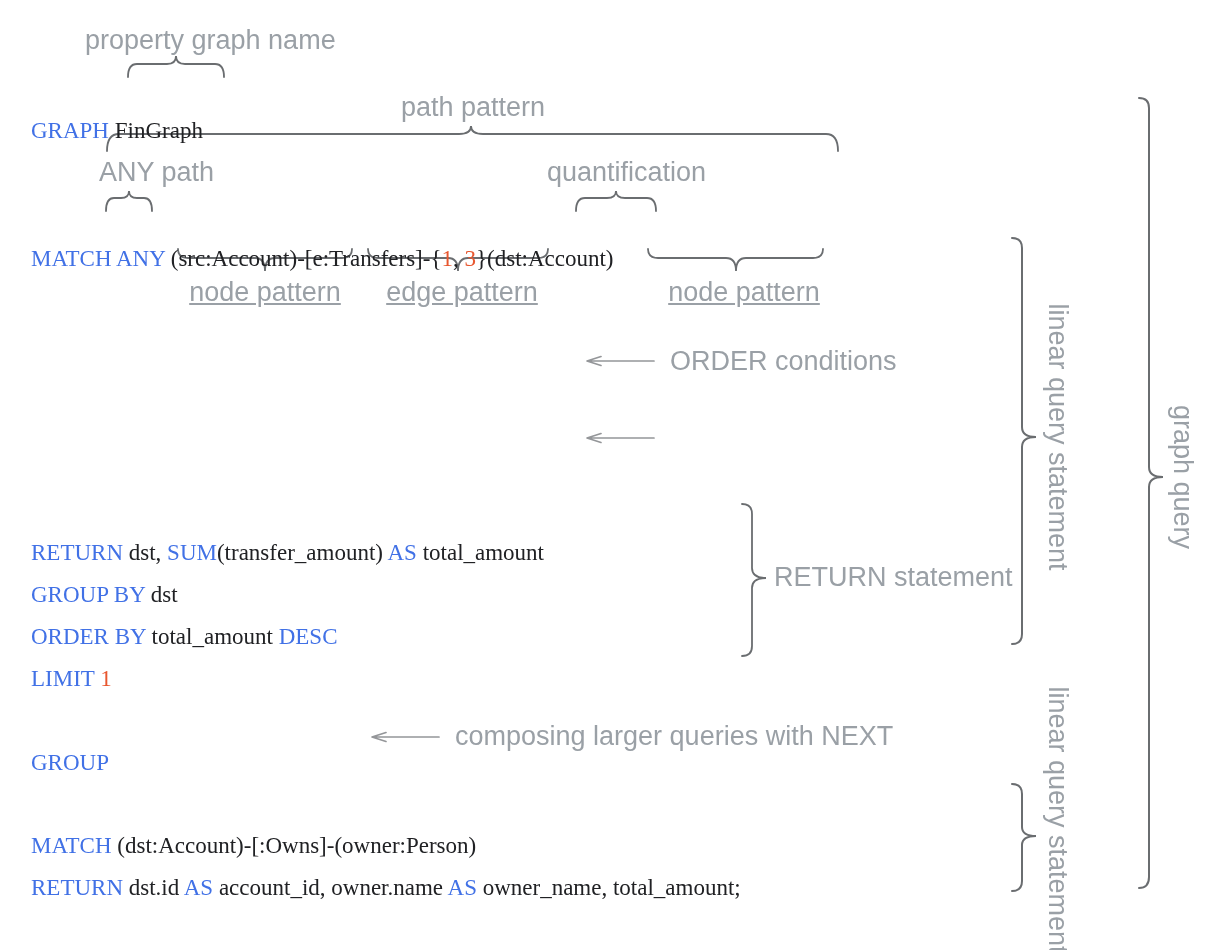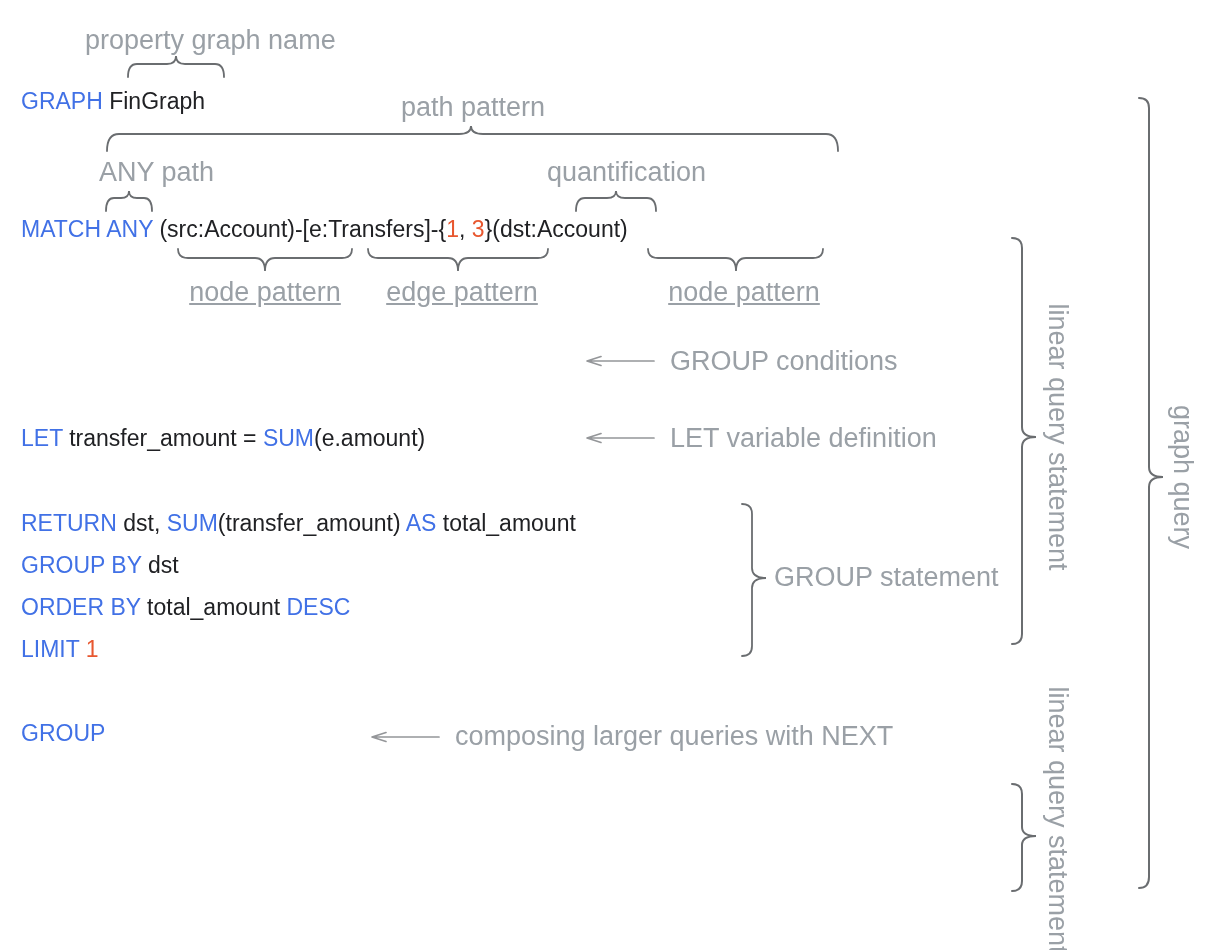--- a/index.html
+++ b/index.html
@@ -5,23 +5,23 @@
   :root{
     --keyword:#4171E6; --number:#E8572F; --code:#202124;
     --label:#9AA0A6; --brace:#6A6D70; --arrow:#949699; --background:#FFFFFF;
   }
   html,body{margin:0;padding:0;background:var(--background);}
   #canvas{
     position:relative; width:1230px; height:950px; background:var(--background);
     overflow:hidden; font-family:"Liberation Sans", sans-serif;
   }
   .code-line{
-    position:absolute; left:21px; white-space:pre;
-    font-family:Liberation Sans, sans-serif;
-    font-size:23px; line-height:26px; color:var(--code);
+    position:absolute; left:31px; white-space:pre;
+    font-family:Liberation Serif, serif;
+    font-size:23px; line-height:26px; color:var(--code);margin-top:30px;
   }
   .seg-kw{color:var(--keyword);}
   .seg-plain{color:var(--code);}
   .seg-num{color:var(--number);}
   .glabel{
     position:absolute; color:var(--label); font-size:27px; line-height:25px;
     white-space:nowrap;
   }
   .glabel.centered{transform:translateX(-50%);text-decoration:underline;}
   .glabel.vertical{
@@ -53,35 +53,35 @@
     <path class="brace tall" d="M 1012 784 Q 1022 784 1022 794 L 1022 827 Q 1022 836 1036 836 Q 1022 836 1022 845 L 1022 881 Q 1022 891 1012 891"></path>
     <path class="brace tall" d="M 1139 98 Q 1149 98 1149 108 L 1149 467 Q 1149 477 1163 477 Q 1149 477 1149 487 L 1149 877 Q 1149 888 1139 888"></path>
 
     <path class="arrow" d="M 590 361 L 654 361 M 601 356.5 L 587 361 L 601 365.5"></path>
     <path class="arrow" d="M 590 438 L 654 438 M 601 433.5 L 587 438 L 601 442.5"></path>
     <path class="arrow" d="M 375 737 L 439 737 M 386 732.5 L 372 737 L 386 741.5"></path>
   </svg>
 
   <div class="code-line" style="top:88px"><span class="seg-kw">GRAPH</span><span class="seg-plain"> FinGraph</span></div>
   <div class="code-line" style="top:216px"><span class="seg-kw">MATCH ANY</span><span class="seg-plain"> (src:Account)-[e:Transfers]-{</span><span class="seg-num">1</span><span class="seg-plain">, </span><span class="seg-num">3</span><span class="seg-plain">}(dst:Account)</span></div>
-  <div class="code-line" style="top:425px"><span class="seg-kw">LET</span><span class="seg-plain"> transfer_amount = </span><span class="seg-kw">SUM</span><span class="seg-plain">(e.amount)</span></div>
   <div class="code-line" style="top:510px"><span class="seg-kw">RETURN</span><span class="seg-plain"> dst, </span><span class="seg-kw">SUM</span><span class="seg-plain">(transfer_amount) </span><span class="seg-kw">AS</span><span class="seg-plain"> total_amount</span></div>
   <div class="code-line" style="top:552px"><span class="seg-kw">GROUP BY</span><span class="seg-plain"> dst</span></div>
   <div class="code-line" style="top:594px"><span class="seg-kw">ORDER BY</span><span class="seg-plain"> total_amount </span><span class="seg-kw">DESC</span></div>
   <div class="code-line" style="top:636px"><span class="seg-kw">LIMIT</span><span class="seg-plain"> </span><span class="seg-num">1</span></div>
   <div class="code-line" style="top:720px"><span class="seg-kw">GROUP</span></div>
+  <div class="code-line" style="top:803px"><span class="seg-kw">MATCH</span><span class="seg-plain"> (dst:Account)-[:Owns]-(owner:Person)</span></div>
+  <div class="code-line" style="top:845px"><span class="seg-kw">RETURN</span><span class="seg-plain"> dst.id </span><span class="seg-kw">AS</span><span class="seg-plain"> account_id, owner.name </span><span class="seg-kw">AS</span><span class="seg-plain"> owner_name, total_amount;</span></div>
 
   <div class="glabel" style="left:85px;  top:28px">property graph name</div>
   <div class="glabel" style="left:401px; top:95px">path pattern</div>
   <div class="glabel" style="left:99px;  top:160px">ANY path</div>
   <div class="glabel" style="left:547px; top:160px">quantification</div>
   <div class="glabel centered" style="left:265px; top:280px">node pattern</div>
   <div class="glabel centered" style="left:462px; top:280px">edge pattern</div>
   <div class="glabel centered" style="left:744px; top:280px">node pattern</div>
-  <div class="glabel" style="left:670px; top:349px">GROUP conditions</div>
-  <div class="glabel" style="left:670px; top:426px">LET variable definition</div>
-  <div class="glabel" style="left:774px; top:565px">GROUP statement</div>
+  <div class="glabel" style="left:670px; top:349px">ORDER conditions</div>
+  <div class="glabel" style="left:774px; top:565px">RETURN statement</div>
   <div class="glabel" style="left:455px; top:724px">composing larger queries with NEXT</div>
   <div class="glabel vertical" style="left:1046px; top:437px">linear query statement</div>
   <div class="glabel vertical" style="left:1046px; top:820px">linear query statement</div>
   <div class="glabel vertical" style="left:1171px; top:477px">graph query</div>
 
 </div>
 
 </body></html>

